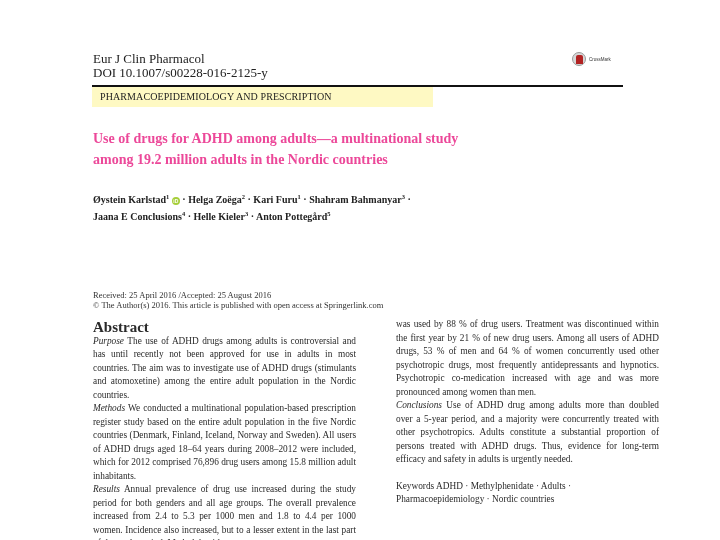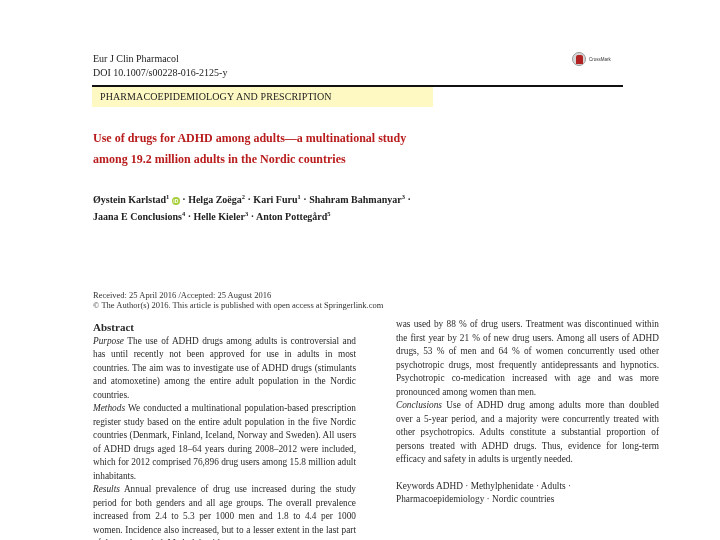--- a/index.html
+++ b/index.html
@@ -1,36 +1,36 @@
 <!DOCTYPE html>
 <html><head>
 <meta charset="utf-8">
 <style>
   html, body { margin: 0; padding: 0; background: #ffffff; }
   body { width: 720px; height: 540px; position: relative; overflow: hidden;
          font-family: "Liberation Serif", serif; color: #1a1a1a; }
-  .journal { position: absolute; left: 93px; top: 52px; font-size: 10px; line-height: 14px; color: #222; }
+  .journal { position: absolute; left: 93px; top: 52px; font-size: 13px; line-height: 14px; color: #222; }
   .crossmark { position: absolute; left: 572px; top: 52px; display: flex; align-items: center; gap: 3px; }
   .cm-circle { width: 14px; height: 14px; border-radius: 50%; background: #d8d8d8; border: 1px solid #9a9a9a;
                display: flex; align-items: center; justify-content: center; box-sizing: border-box; }
   .cm-inner { width: 7px; height: 9px; background: #b22222; border-radius: 2px 2px 0 0; }
   .cm-label { font-family: "Liberation Sans", sans-serif; font-size: 4.5px; color: #333; }
   .rule { position: absolute; left: 92px; top: 85px; width: 531px; height: 2px; background: #111; }
   .section-bar { position: absolute; left: 92px; top: 87px; width: 341px; height: 20px; background: #fef9c3; }
   .section-bar span { position: absolute; left: 8px; top: 4px; font-size: 10px; letter-spacing: 0.1px; color: #222; }
-  .title { position: absolute; left: 93px; top: 128px; width: 560px; font-weight: bold; font-size: 12px; line-height: 21px; color: #b91c1c; }
+  .title { position: absolute; left: 93px; top: 128px; width: 560px; font-weight: bold; font-size: 14px; line-height: 21px; color: #ec4899; }
   .authors { position: absolute; left: 93px; top: 190px; width: 340px; font-weight: bold; font-size: 10px; line-height: 14px; color: #222; }
   .authors sup { font-size: 6.5px; }
   .orcid { display: inline-block; width: 8px; height: 8px; border-radius: 50%; background: #a6ce39; color: #fff;
            font-size: 5px; line-height: 8px; text-align: center; vertical-align: middle; font-family: "Liberation Sans", sans-serif; }
   .dates { position: absolute; left: 93px; top: 290px; font-size: 8.5px; line-height: 10px; color: #333; }
   .col { position: absolute; top: 321px; width: 263px; font-size: 9.3px; line-height: 13.5px; color: #2a2a2a; text-align: justify; }
   .col.left { left: 93px; }
   .col.right { left: 368px; top: 318px; margin-left: 28px; }
-  .abs-head { font-weight: bold; font-size: 11px; }
+  .abs-head { font-weight: bold; font-size: 15px; }
   .lead { font-style: italic; }
   .kw-label { font-weight: normal; text-align: right; }
   p { margin: 0; }
   .kw { margin-top: 13px; text-align: left; }
 </style>
 </head>
 <body>
 
 <div class="journal">
   <div>Eur J Clin Pharmacol</div>

